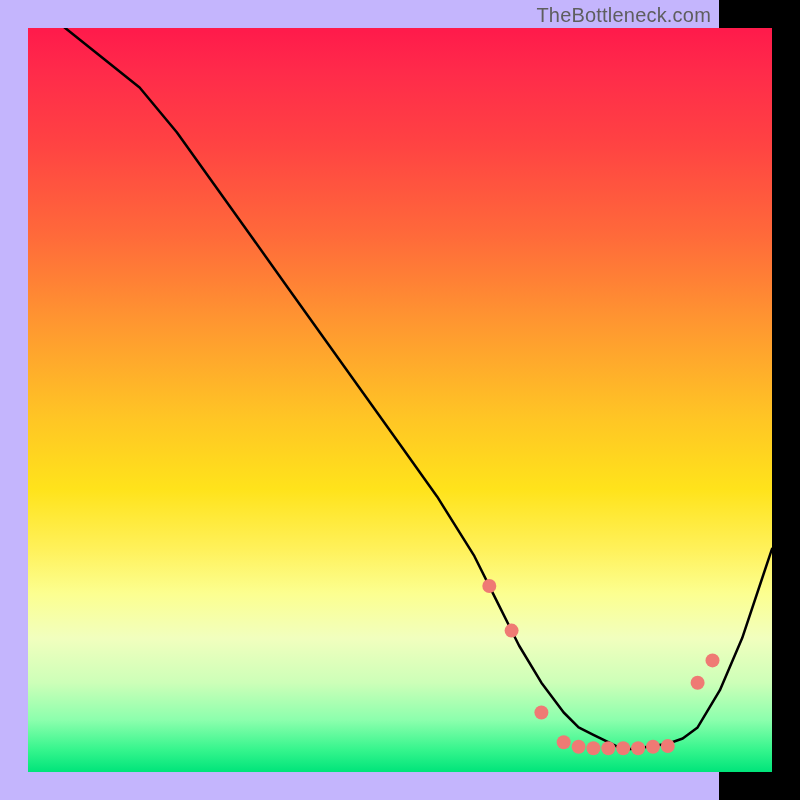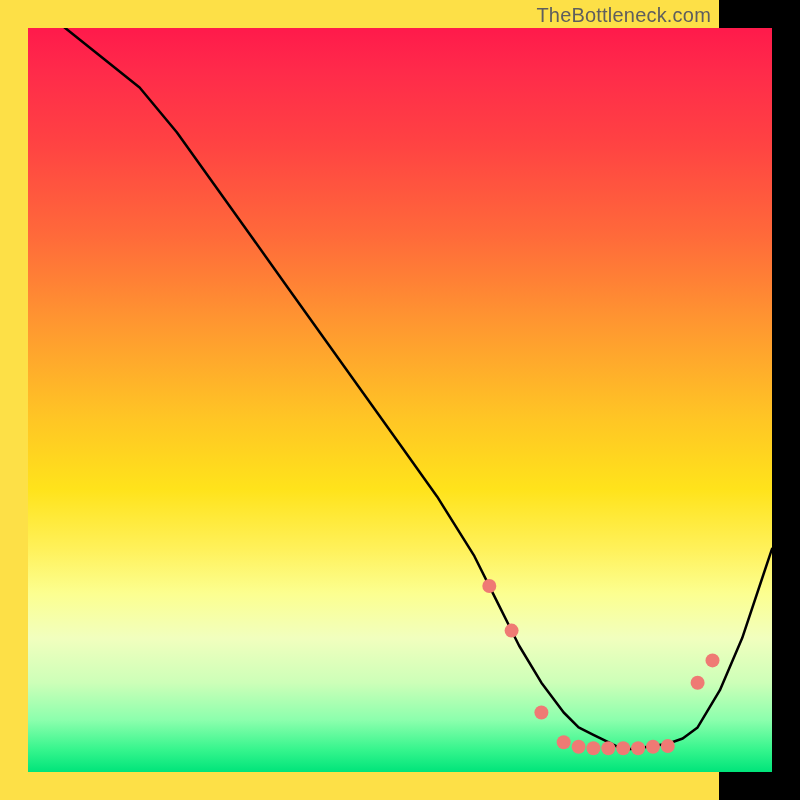--- a/index.html
+++ b/index.html
@@ -8,21 +8,21 @@
     width: 800px;
     height: 800px;
     background: #000;
     overflow: hidden;
     font-family: Arial, Helvetica, sans-serif;
   }
   .frame {
     position: relative;
     width: 719px;
     height: 800px;
-    background: #fde047;
+    background: #c4b5fd;
   }
   .watermark {
     position: absolute;
     top: 4px;
     right: 8px;
     color: #5e5e5e;
     font-size: 20px;
     font-weight: 500;
     letter-spacing: 0.2px;
     z-index: 5;

